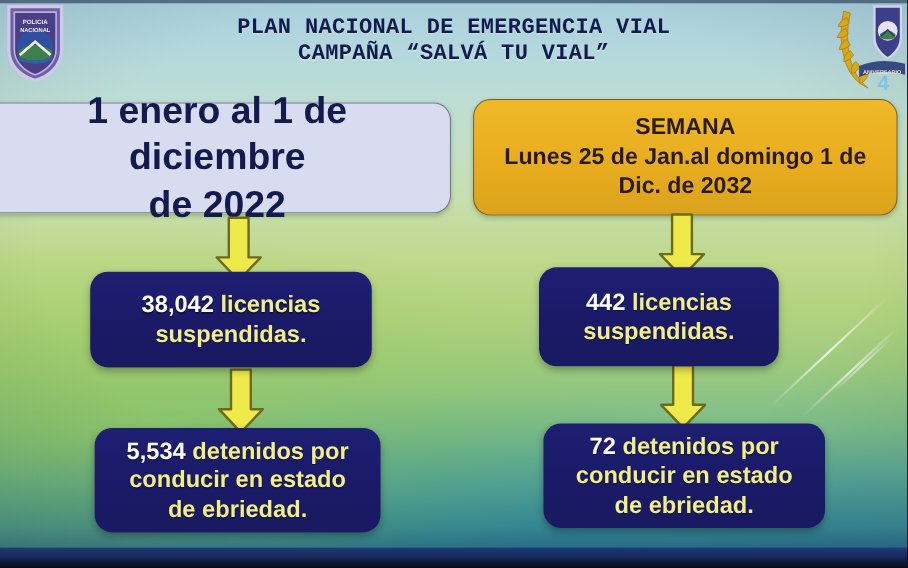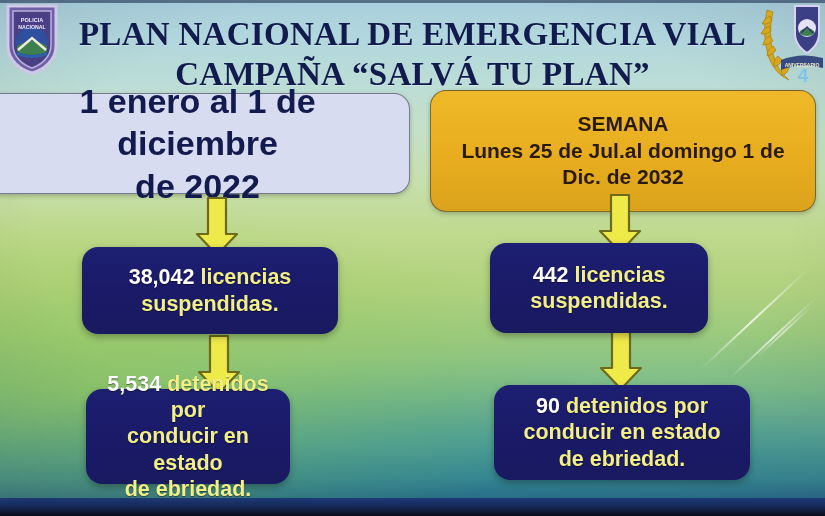--- a/index.html
+++ b/index.html
@@ -80,23 +80,23 @@
 
   
   .title-block {
     position: absolute;
     left: 0; top: 14px;
     width: 825px;
     text-align: center;
     line-height: 1.22;
   }
   .title-line {
-    font-family: Liberation Serif, serif;
-    font-weight: bold;
-    font-size: 33px;
+    font-family: Liberation Mono, monospace;
+    font-weight: bold;
+    font-size: 20px;
     letter-spacing: 0.3px;
     color: #111b4d;
     text-shadow: 0 1px 0 rgba(255,255,255,0.30);
   }
 
   
   .emblem { position: absolute; }
   .emblem-left  { left: 4px;  top: 2px;  width: 56px; height: 74px; }
   .emblem-right { right: 2px; top: 0px;  width: 68px; height: 84px; }
 
@@ -121,21 +121,21 @@
     border-left: none;
   }
   .period-left .ptext {
     color: #131a4e;
     font-weight: bold;
     font-size: 34px;
     line-height: 1.24;
   }
   .period-right {
     left: 430px; top: 90px;
-    width: 386px; height: 122px;
+    width: 386px; height: 106px;
     background: linear-gradient(to bottom, #eeb928 0%, #e8ad1f 55%, #dba31c 100%);
     border-radius: 16px;
   }
   .period-right .ptext {
     color: #2a1a08;
     font-weight: bold;
     font-size: 21px;
     line-height: 1.28;
   }
   .ptext .l2 { display: block; }
@@ -164,21 +164,21 @@
     text-shadow: 0 1px 1px rgba(0,0,0,0.45);
   }
   .stat-text .num {
     color: #ffffff;
     font-weight: bold;
   }
   .stat-text .ln { display: block; }
 
   .box-lic-left   { left: 82px;  top: 247px; width: 256px; height: 87px; }
   .box-lic-right  { left: 490px; top: 243px; width: 218px; height: 90px; }
-  .box-det-left   { left: 86px;  top: 389px; width: 204px; height: 95px; }
+  .box-det-left   { left: 86px;  top: 389px; width: 260px; height: 95px; }
   .box-det-right  { left: 494px; top: 385px; width: 256px; height: 95px; }
 
   .arrow-a { left: 194px; top: 196px; }
   .arrow-b { left: 597px; top: 193px; }
   .arrow-c { left: 196px; top: 334px; }
   .arrow-d { left: 598px; top: 330px; }
 </style>
 </head>
 <body>
 
@@ -225,34 +225,34 @@
       <path d="M45 31 Q52 25 59 31 L59 34 Q52 38 45 34 Z" fill="#3e7f4e"></path>
       <path d="M46 33 L52 27 L58 33" fill="none" stroke="#30306e" stroke-width="1.3"></path>
       <path d="M26 60 Q46 52 68 58 L68 68 Q46 62 26 70 Z" fill="#2b3f7a" opacity="0.92"></path>
       <text x="47" y="67" font-family="Liberation Sans, sans-serif" font-size="5" fill="#f1e8c8" text-anchor="middle" font-weight="bold">ANIVERSARIO</text>
       <text x="48" y="82" font-family="Liberation Sans, sans-serif" font-size="19" fill="#7fc4e8" text-anchor="middle" font-weight="bold">4</text>
     </svg>
   </div>
 
   <div class="title-block">
     <div class="title-line">PLAN NACIONAL DE EMERGENCIA VIAL</div>
-    <div class="title-line">CAMPAÑA “SALVÁ TU PLAN”</div>
+    <div class="title-line">CAMPAÑA “SALVÁ TU VIAL”</div>
   </div>
 
   <div class="period-box period-left">
     <div class="ptext">
       <span class="l1">1 enero al 1 de diciembre</span>
       <span class="l2">de 2022</span>
     </div>
   </div>
 
   <div class="period-box period-right">
     <div class="ptext">
       <span class="l2">SEMANA</span>
-      <span class="l2">Lunes 25 de Jul.al domingo 1 de</span>
+      <span class="l2">Lunes 25 de Jan.al domingo 1 de</span>
       <span class="l2">Dic. de 2032</span>
     </div>
   </div>
 
   <div class="arrow arrow-a">
     <svg viewBox="0 0 46 62" width="46" height="62">
       <path d="M14 2 H32 V38 H43 L23 59 L3 38 H14 Z" fill="#eeea4a" stroke="#6d6a1c" stroke-width="2.2" stroke-linejoin="round"></path>
     </svg>
   </div>
   <div class="arrow arrow-b">
@@ -288,19 +288,19 @@
   <div class="stat-box box-det-left">
     <div class="stat-text">
       <span class="ln"><span class="num">5,534</span> <span>detenidos por</span></span>
       <span class="ln">conducir en estado</span>
       <span class="ln">de ebriedad.</span>
     </div>
   </div>
 
   <div class="stat-box box-det-right">
     <div class="stat-text">
-      <span class="ln"><span class="num">90</span> <span>detenidos por</span></span>
+      <span class="ln"><span class="num">72</span> <span>detenidos por</span></span>
       <span class="ln">conducir en estado</span>
       <span class="ln">de ebriedad.</span>
     </div>
   </div>
 
 </div>
 
 </body></html>

